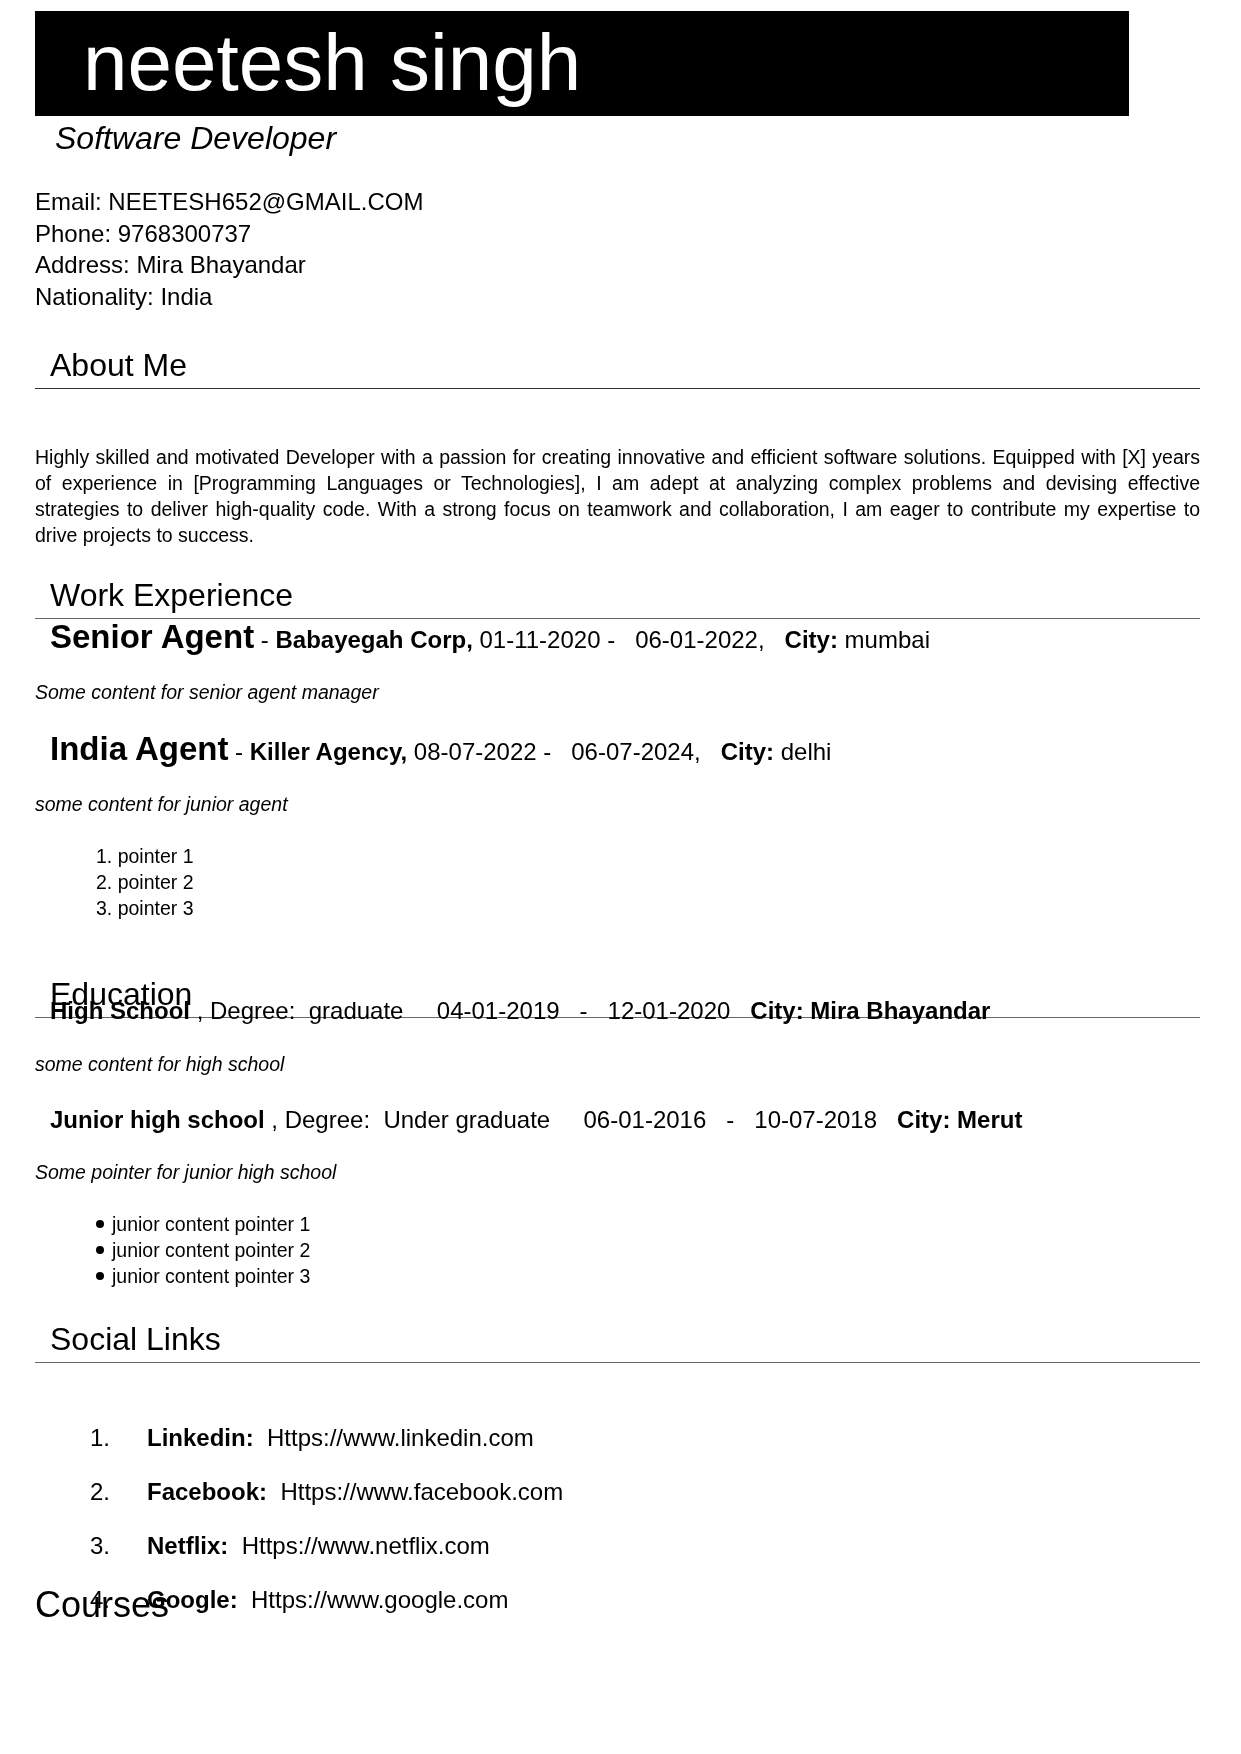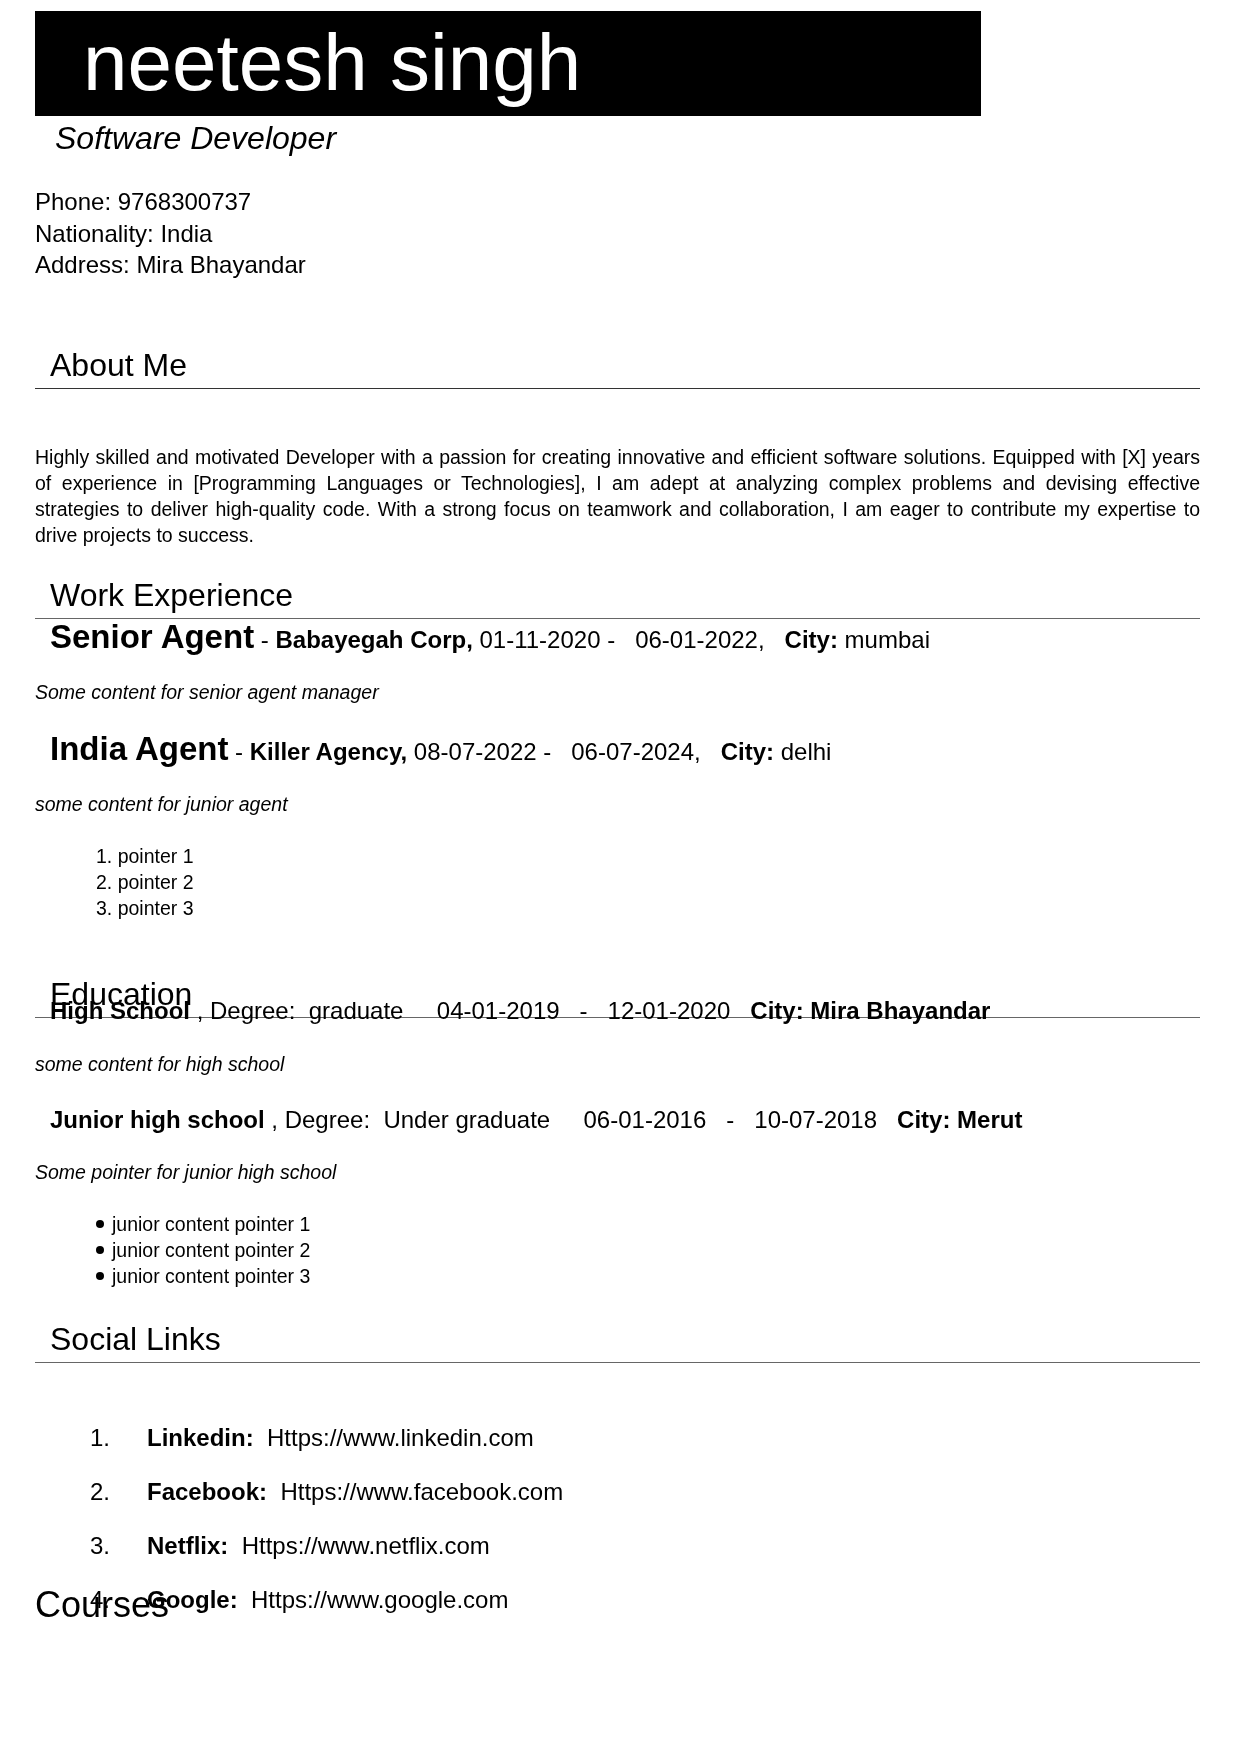--- a/index.html
+++ b/index.html
@@ -1,21 +1,21 @@
 <!DOCTYPE html>
 <html><head>
   <meta charset="utf-8">
   <style>
     html, body { margin: 0; padding: 0; background: #ffffff; }
     body {
       width: 1241px; height: 1754px; position: relative; overflow: hidden;
       font-family: "Liberation Sans", sans-serif; color: #000;
     }
     .name-bar {
-      position: absolute; left: 35px; top: 11px; width: 946px; height: 105px;
+      position: absolute; left: 35px; top: 11px; width: 1094px; height: 105px;
       background: #000;
     }
     .name-bar .name {
       position: absolute; left: 48px; top: 4px;
       color: #fff; font-size: 80px; line-height: 96px; letter-spacing: 0px;
     }
     .job-title {
       position: absolute; left: 55px; top: 118px;
       font-size: 32px; font-style: italic; line-height: 40px;
     }
@@ -63,23 +63,24 @@
   </style>
 </head>
 <body>
 
 <div class="name-bar">
   <div class="name">neetesh singh</div>
 </div>
 <div class="job-title">Software Developer</div>
 
 <div class="contact">
+  <div>Email: NEETESH652@GMAIL.COM</div>
   <div>Phone: 9768300737</div>
+  <div>Address: Mira Bhayandar</div>
   <div>Nationality: India</div>
-  <div>Address: Mira Bhayandar</div>
 </div>
 
 <div class="section-head" style="top:344px;">
   <span class="txt">About Me</span>
   <span class="rule"></span>
 </div>
 <div class="about-text">Highly skilled and motivated Developer with a passion for creating innovative and efficient software solutions. Equipped with [X] years of experience in [Programming Languages or Technologies], I am adept at analyzing complex problems and devising effective strategies to deliver high-quality code. With a strong focus on teamwork and collaboration, I am eager to contribute my expertise to drive projects to success.</div>
 
 <div class="section-head" style="top:574px;">
   <span class="txt">Work Experience</span>

